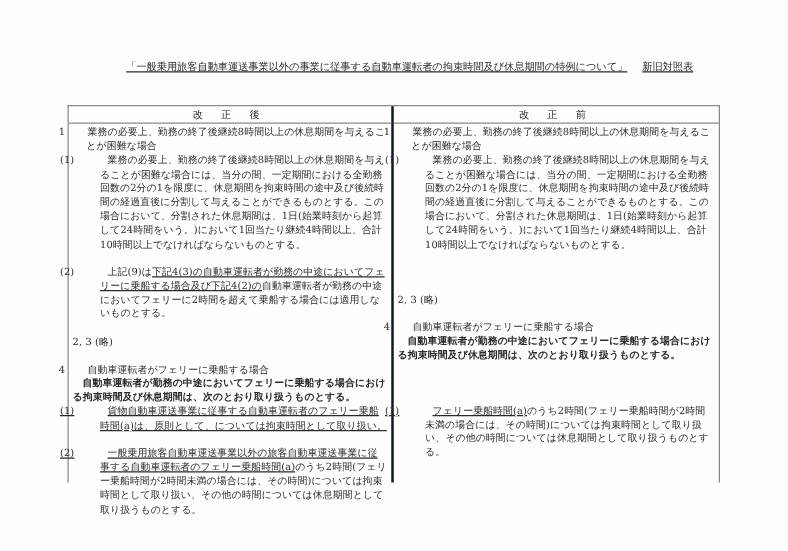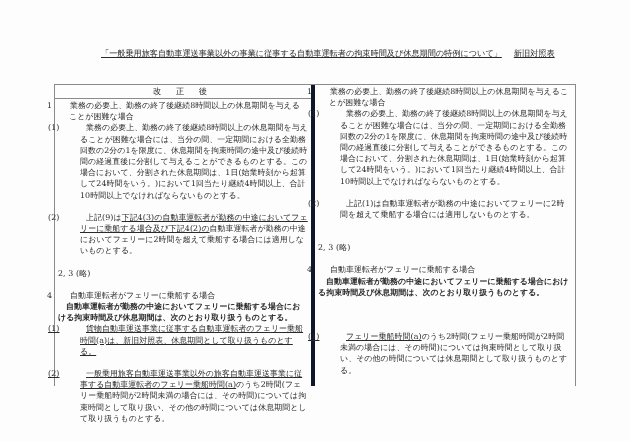--- a/index.html
+++ b/index.html
@@ -46,21 +46,21 @@
       border-right: 1px solid #8a8a8a;
       box-sizing: border-box;
       display: flex;
     }
     .col {
       width: 50%;
       box-sizing: border-box;
       position: relative;
     }
     .col.left {
-      border-right: 4px solid #0f172a;
+      border-right: 2px solid #0f172a;
     }
     .col-header {
       height: 13px;
       border-bottom: 1px solid #8a8a8a;
       text-align: center;
       font-size: 8.2px;
       line-height: 13px;
       letter-spacing: 6px;
     }
     .col-body {
@@ -119,39 +119,39 @@
       <div class="gap"></div>
 
       <p class="item">2, 3 (略)</p>
 
       <div class="gap"></div>
 
       <p class="item indent1"><span class="item-num">4</span><span>自動車運転者がフェリーに乗船する場合</span></p>
 
       <p class="item para">自動車運転者が勤務の中途においてフェリーに乗船する場合における拘束時間及び休息期間は、次のとおり取り扱うものとする。</p>
 
-      <p class="item sub"><span class="item-num u" style="width:22px">(1)</span><span class="u">貨物自動車運送事業に従事する自動車運転者のフェリー乗船時間(a)は、新旧対照表、休息期間として取り扱うものとする。</span></p>
+      <p class="item sub"><span class="item-num u" style="width:22px">(1)</span><span class="u">貨物自動車運送事業に従事する自動車運転者のフェリー乗船時間(a)は、原則として、については拘束時間として取り扱い。</span></p>
 
       <div class="gap"></div>
 
       <p class="item sub"><span class="item-num u" style="width:22px">(2)</span><span class="u">一般乗用旅客自動車運送事業以外の旅客自動車運送事業に従事する自動車運転者のフェリー乗船時間(a)</span><span>のうち2時間(フェリー乗船時間が2時間未満の場合には、その時間)については拘束時間として取り扱い、その他の時間については休息期間として取り扱うものとする。</span></p>
 
     </div>
   </div>
 
   <div class="col right">
+    <div class="col-header">改 正 前</div>
     <div class="col-body">
 
       <p class="item indent1"><span class="item-num">1</span><span>業務の必要上、勤務の終了後継続8時間以上の休息期間を与えることが困難な場合</span></p>
 
       <p class="item sub"><span class="item-num" style="width:22px">(1)</span><span>業務の必要上、勤務の終了後継続8時間以上の休息期間を与えることが困難な場合には、当分の間、一定期間における全勤務回数の2分の1を限度に、休息期間を拘束時間の途中及び後続時間の経過直後に分割して与えることができるものとする。この場合において、分割された休息期間は、1日(始業時刻から起算して24時間をいう。)において1回当たり継続4時間以上、合計10時間以上でなければならないものとする。</span></p>
 
       <div class="gap"></div>
 
-      <p class="item sub"><span class="item-num" style="width:22px">(2)</span><span>上記(1)は自動車運転者が勤務の中途においてフェリーに2時間を超えて乗船する場合には適用しないものとする。</span></p>
 
       <div class="gap"></div>
       <div class="gap"></div>
 
       <p class="item">2, 3 (略)</p>
 
       <div class="gap"></div>
 
       <p class="item indent1"><span class="item-num">4</span><span>自動車運転者がフェリーに乗船する場合</span></p>
 

